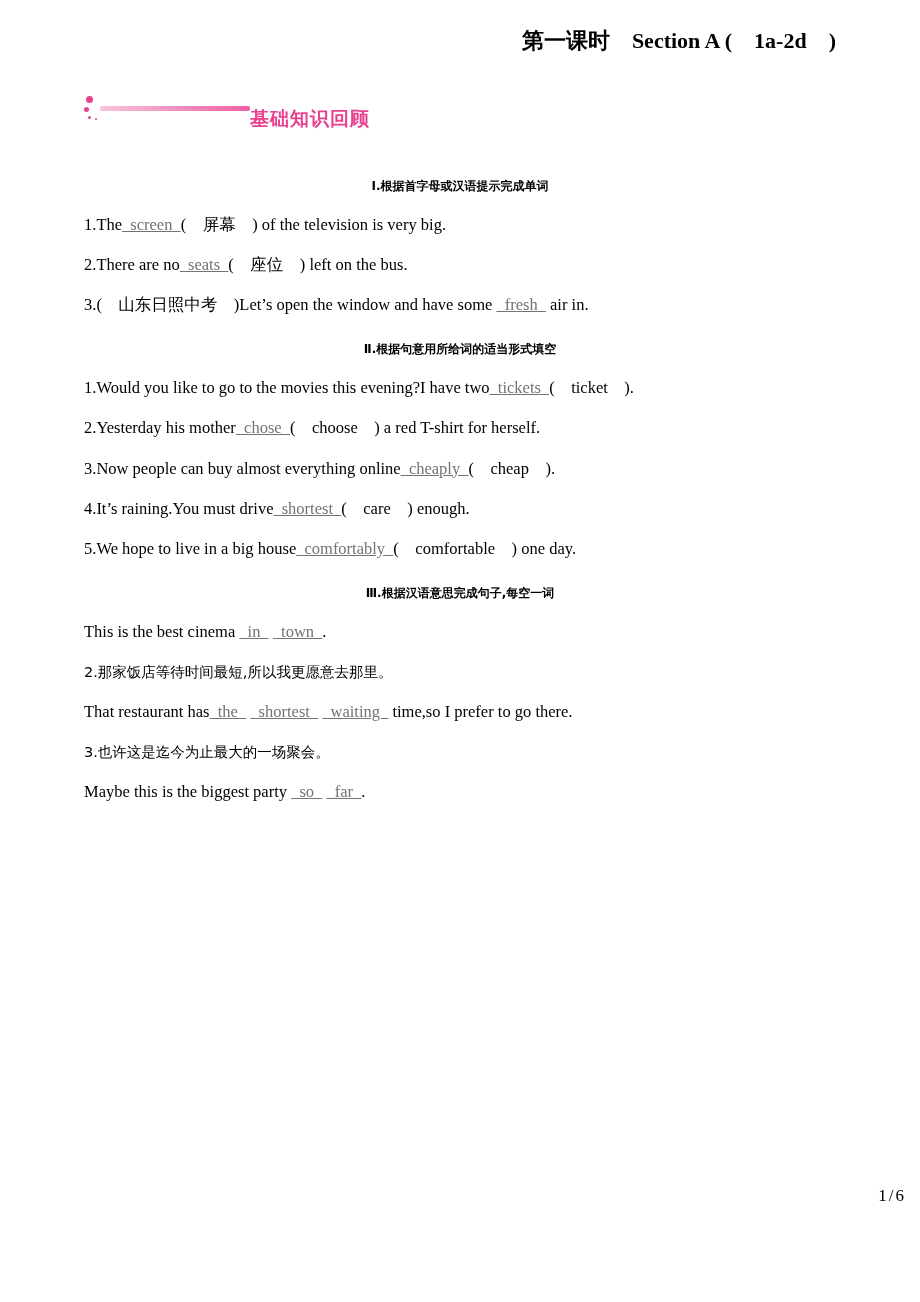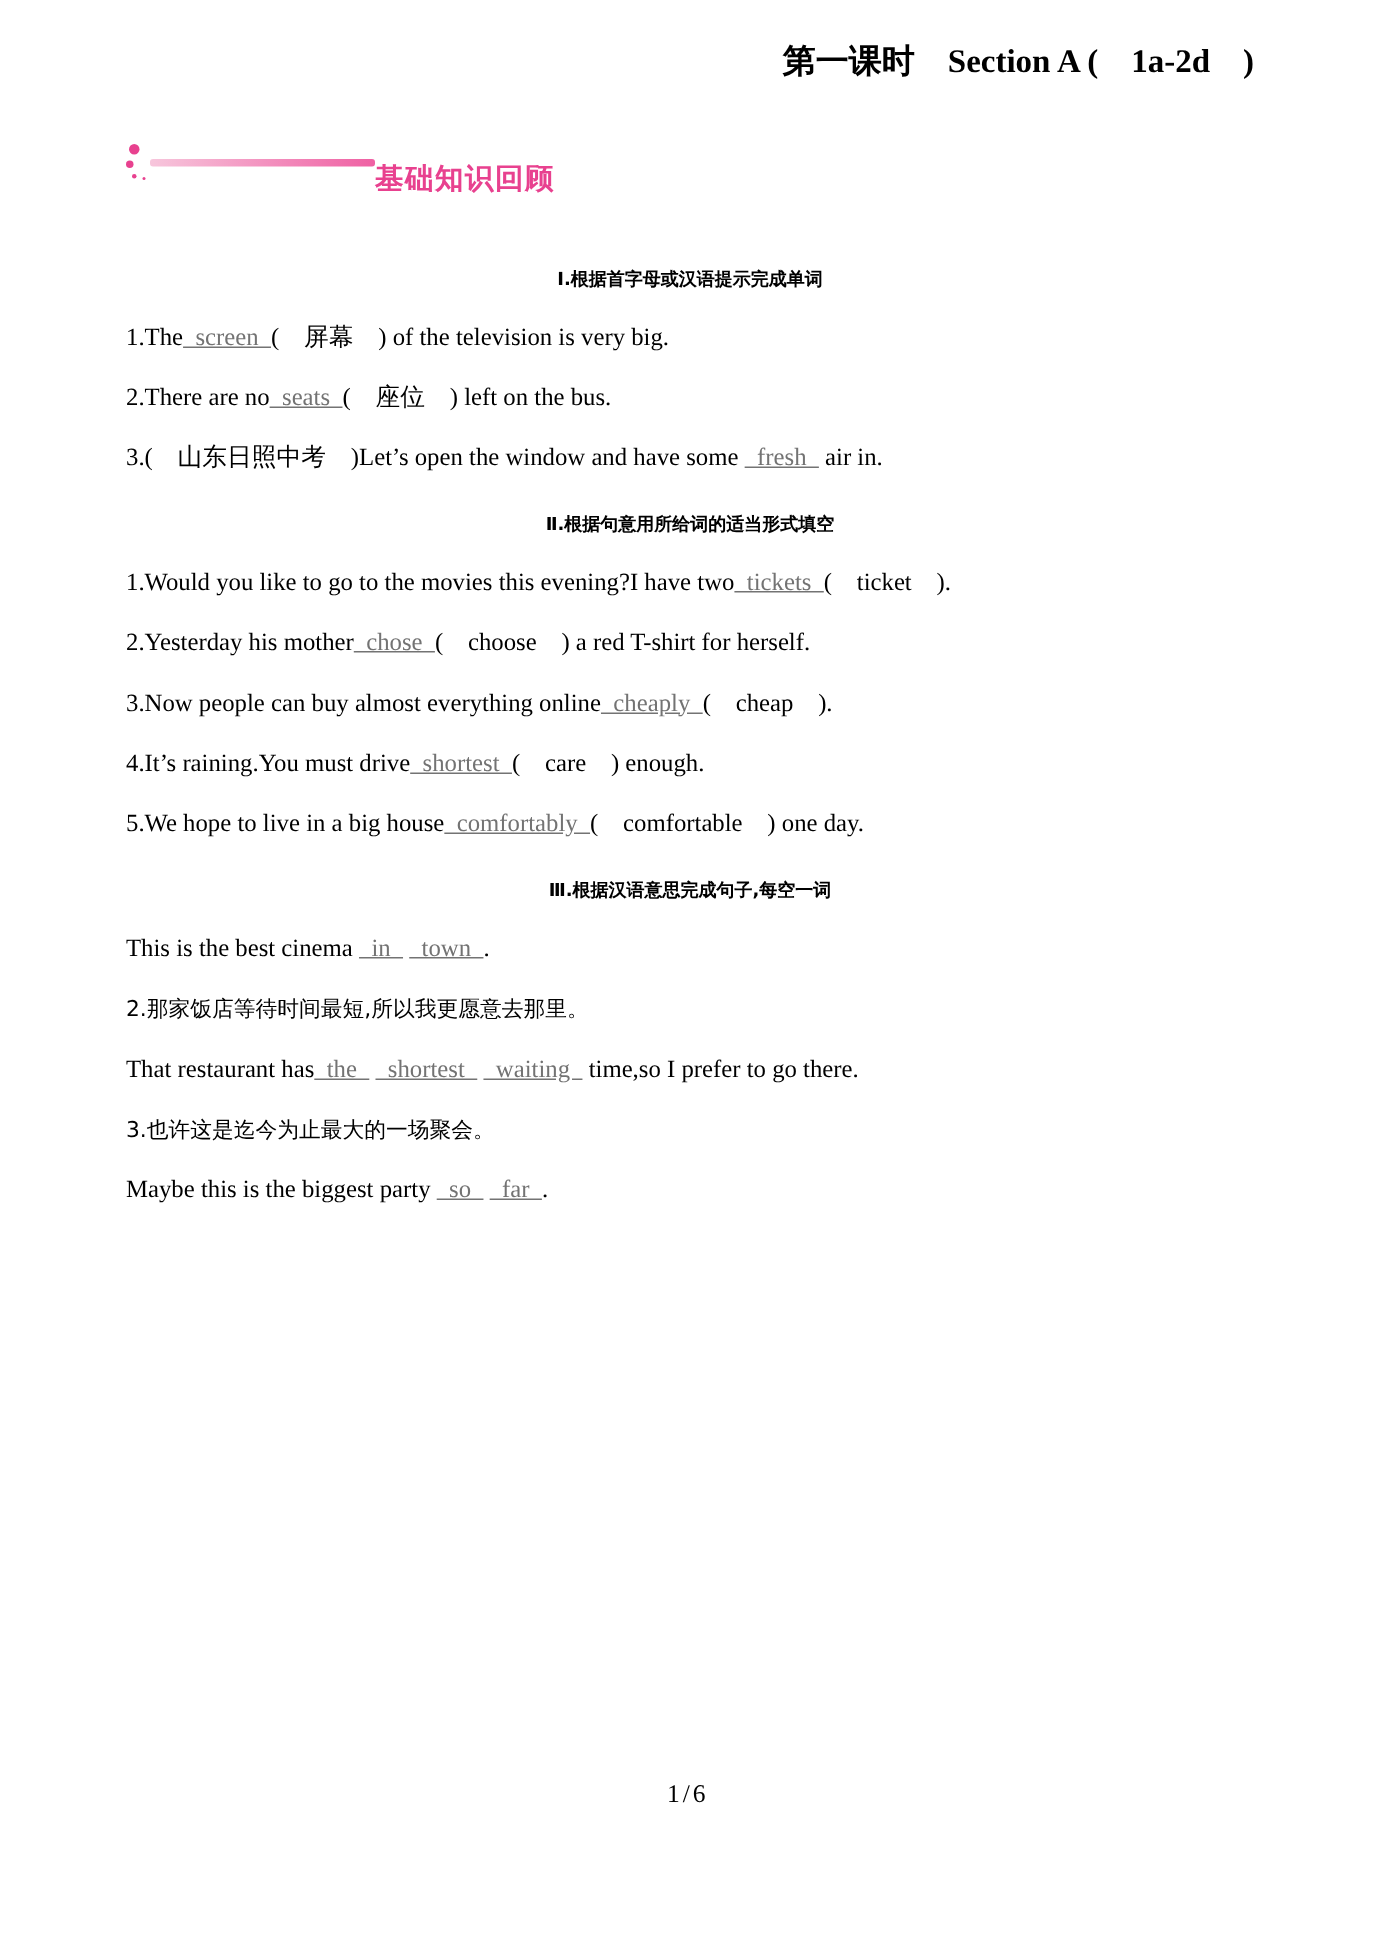--- a/index.html
+++ b/index.html
@@ -101,23 +101,23 @@
     white-space: pre;
   }
   .cjk {
     font-family: "DejaVu Sans", sans-serif;
     font-size: 14.5px;
   }
   .ital { font-style: italic; }
   .footer {
     position: absolute;
     left: 0;
-    right: 5px;
+    right: 16px;
     bottom: 122px;
-    text-align: center;
+    text-align: right;
     font-family: "Liberation Serif", serif;
     font-size: 17px;
   }
   .footer .sep { margin: 0 2px; }
 </style>
 </head>
 <body>
 
 <div class="page">
 

